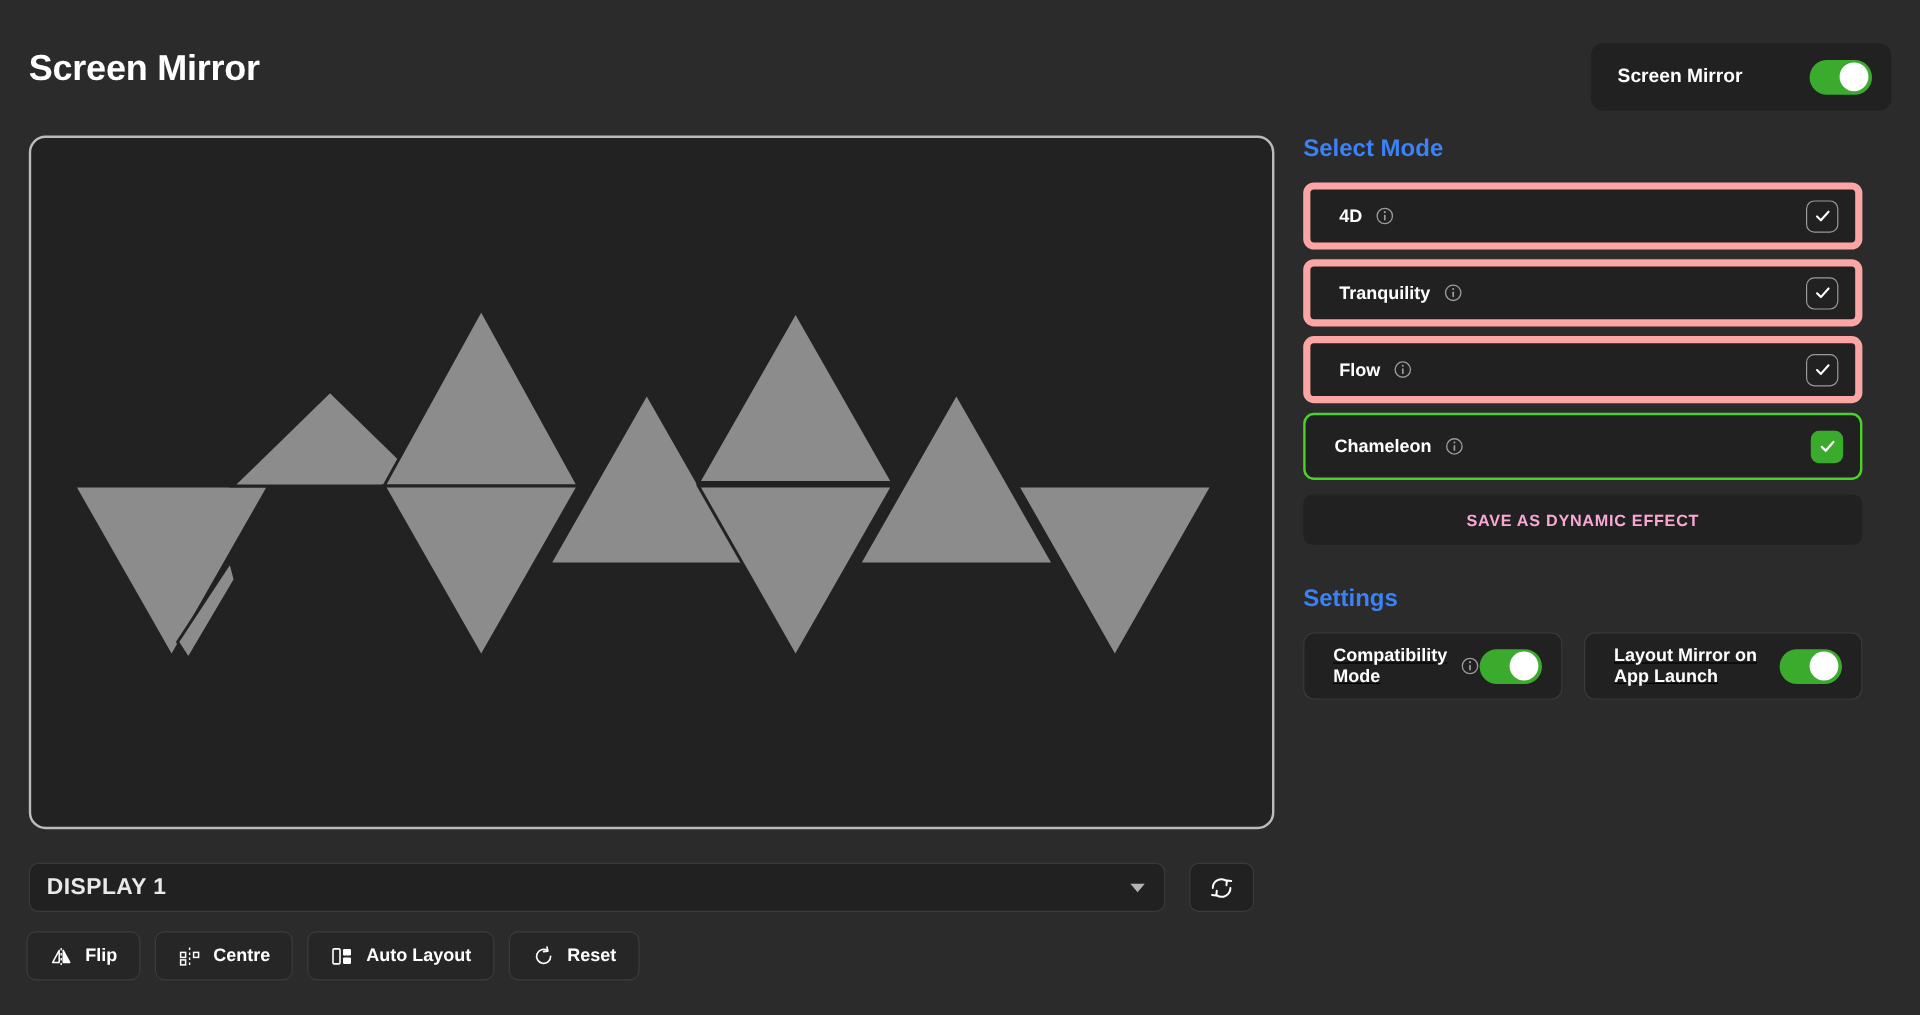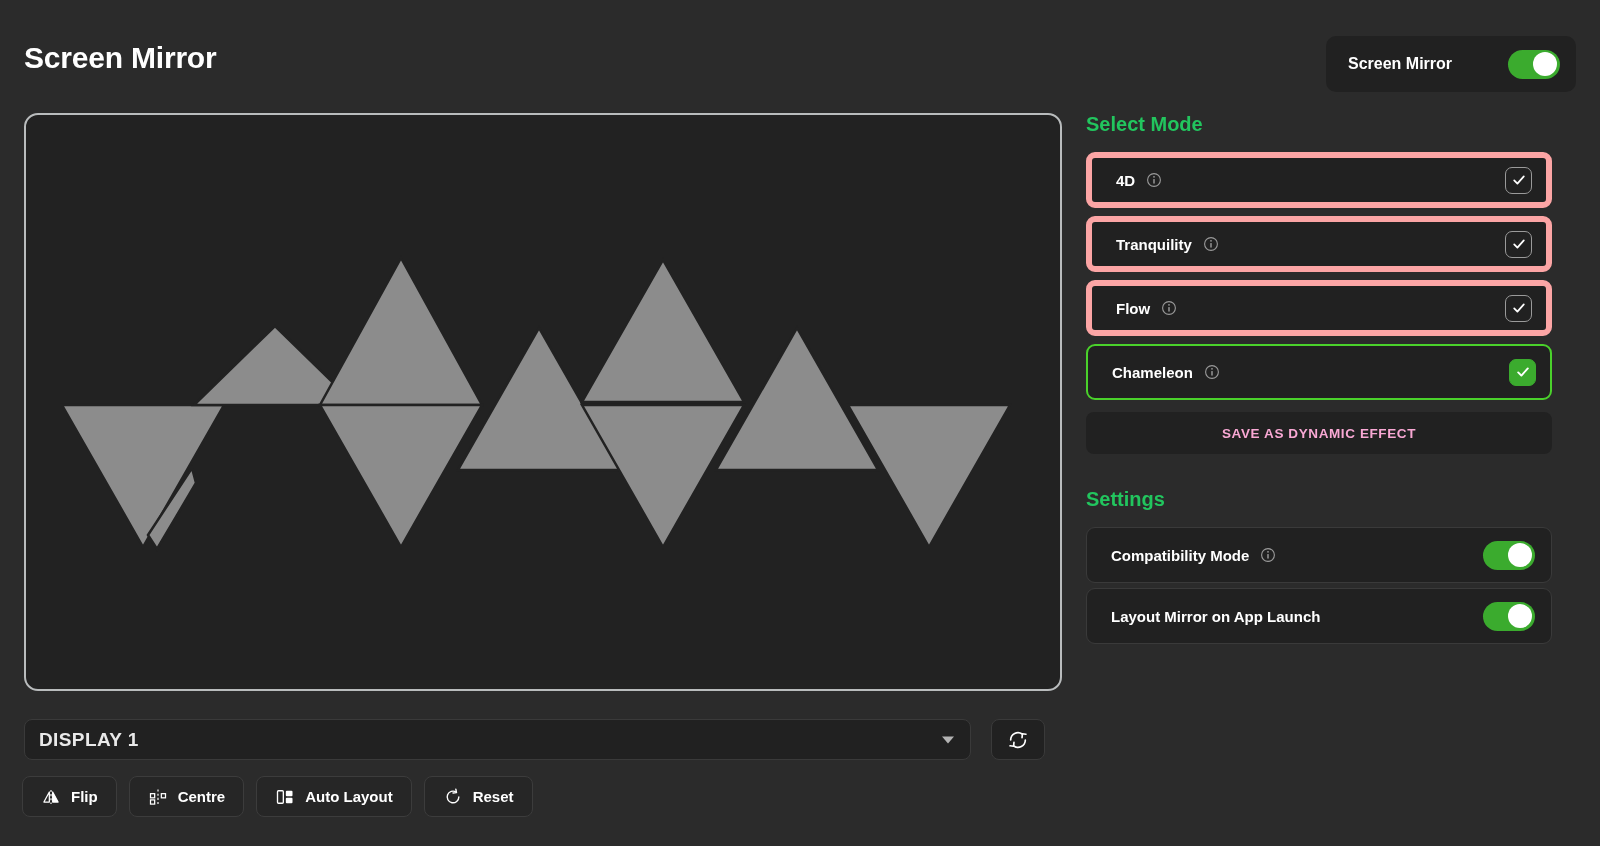--- a/index.html
+++ b/index.html
@@ -166,21 +166,21 @@
   .right-panel {
     position: absolute;
     left: 1086px;
     top: 113px;
     width: 466px;
   }
 
   .section-heading {
     font-size: 20px;
     font-weight: bold;
-    color: #22c55e;
+    color: #3b82f6;
     margin-bottom: 16px;
   }
 
   .mode-list { display: flex; flex-direction: column; gap: 8px; }
 
   .mode-row {
     position: relative;
     height: 56px;
     background: #212121;
     border: 6px solid #fca5a5;
@@ -231,21 +231,21 @@
   }
   .save-btn-label {
     font-size: 13.5px;
     font-weight: bold;
     color: #f9a8d4;
     letter-spacing: 0.6px;
   }
 
   .settings-heading { margin-top: 34px; }
 
-  .settings-list { display: flex; flex-direction: column; gap: 5px; }
+  .settings-list { display: flex; flex-direction: row; gap: 18px; text-decoration: underline; }
 
   .setting-row {
     height: 56px;
     background: #212121;
     border: 1px solid #3a3a3a;
     border-radius: 9px;
     display: flex;
     align-items: center;
     padding: 0 16px 0 24px;
   }

